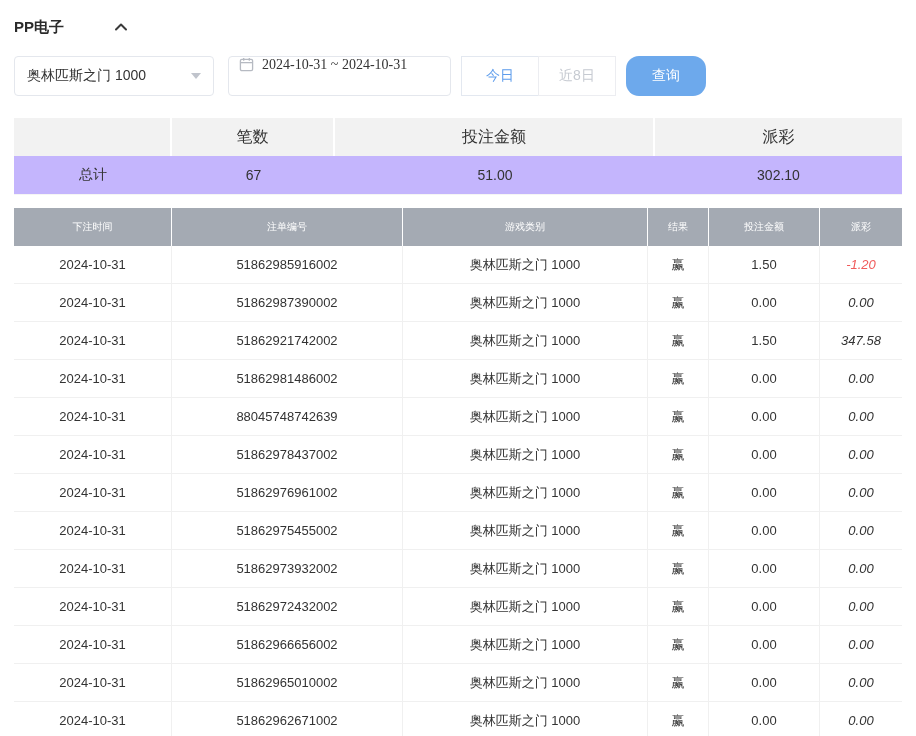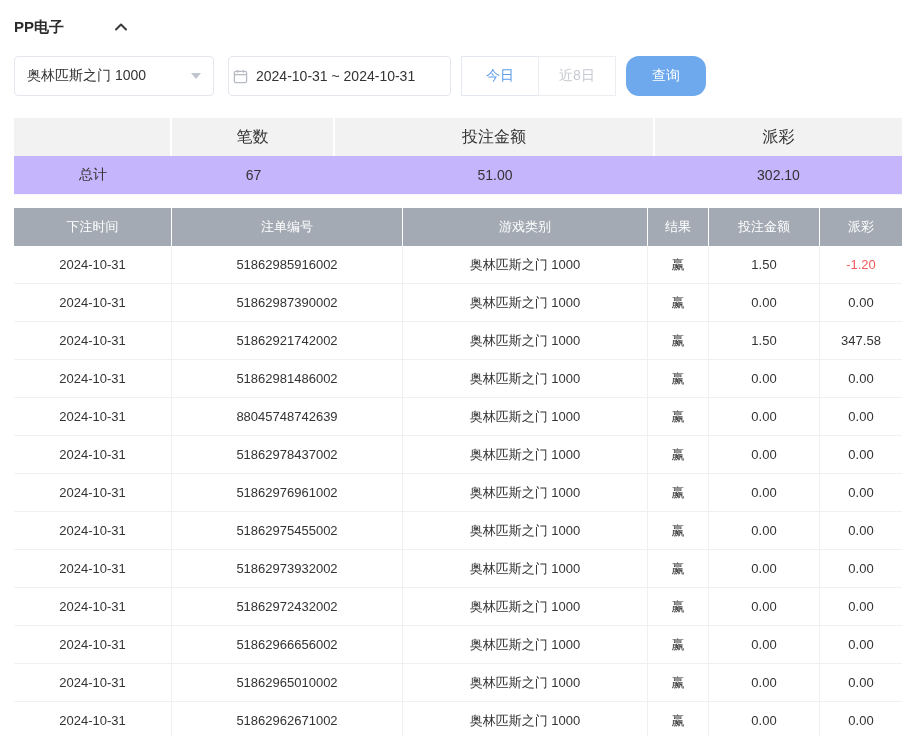--- a/index.html
+++ b/index.html
@@ -22,45 +22,45 @@
   .panel-title{font-size:15px;font-weight:bold;color:#2b2b2b;}
   .chevron{display:inline-flex;cursor:pointer;color:#3a3a3a;}
 
   
   .filter-row{display:flex;align-items:center;margin-top:16px;}
   .select-box{width:200px;height:40px;border:1px solid var(--border);border-radius:4px;
     display:flex;align-items:center;justify-content:space-between;padding:0 12px;font-size:14px;cursor:pointer;background:#fff;}
   .caret{width:0;height:0;border-left:5px solid transparent;border-right:5px solid transparent;
     border-top:6px solid #c0c4cc;margin-left:8px;}
   .datepicker{width:223px;height:40px;border:1px solid var(--border);border-radius:4px;margin-left:14px;
-    display:flex;align-items:center;padding:0 4px;font-size:14px;cursor:pointer;background:#fff;}
+    display:flex;padding:0 10px;font-size:14px;cursor:pointer;background:#fff;font-family:Liberation Serif, serif;}
   .cal-icon{display:inline-flex;margin-right:8px;color:#b6bac2;}
   .btn-group{display:inline-flex;margin-left:10px;}
   .qbtn{height:40px;min-width:78px;background:#fff;border:1px solid #ecedf1;font-size:14px;
     color:var(--muted);cursor:pointer;padding:0 14px;font-family:inherit;}
   .qbtn + .qbtn{margin-left:-1px;}
   .qbtn.active{color:var(--accent-text);border-color:#e3e8f0;}
   .search-btn{height:40px;width:80px;margin-left:10px;background:var(--accent);color:#fff;border:none;
     border-radius:13px;font-size:14px;cursor:pointer;font-family:inherit;}
 
   
   table{border-collapse:separate;border-spacing:0;width:888px;table-layout:fixed;}
   .summary-table{margin-top:22px;}
   .summary-table th{background:#f2f2f2;height:38px;font-size:16px;font-weight:normal;text-align:center;border-right:2px solid #fff;}
   .summary-table th:last-child{border-right:none;}
   .summary-table td{height:39px;font-size:14px;text-align:center;border-bottom:1px solid #f5f5f5;background:#c4b5fd;}
 
   
   .bet-table{margin-top:13px;}
-  .bet-table thead th{background:var(--thead-bg);color:#fff;height:38px;font-size:13px;font-weight:normal;
+  .bet-table thead th{background:var(--thead-bg);color:#fff;height:38px;font-size:10px;font-weight:normal;
     text-align:center;border-right:1px solid #fff;}
   .bet-table thead th:last-child{border-right:none;}
   .bet-table tbody td{height:38px;font-size:13px;text-align:center;background:#fff;
     border-bottom:1px solid var(--row-border);border-right:1px solid var(--row-border);}
-  .bet-table tbody td:last-child{border-right:none;}
+  .bet-table tbody td:last-child{border-right:none;font-style:italic;}
   .neg{color:var(--negative);}
 </style>
 </head>
 <body>
 
 <div class="page">
 
   <div class="panel-header">
     <span class="panel-title">PP电子</span>
     <span class="chevron">

